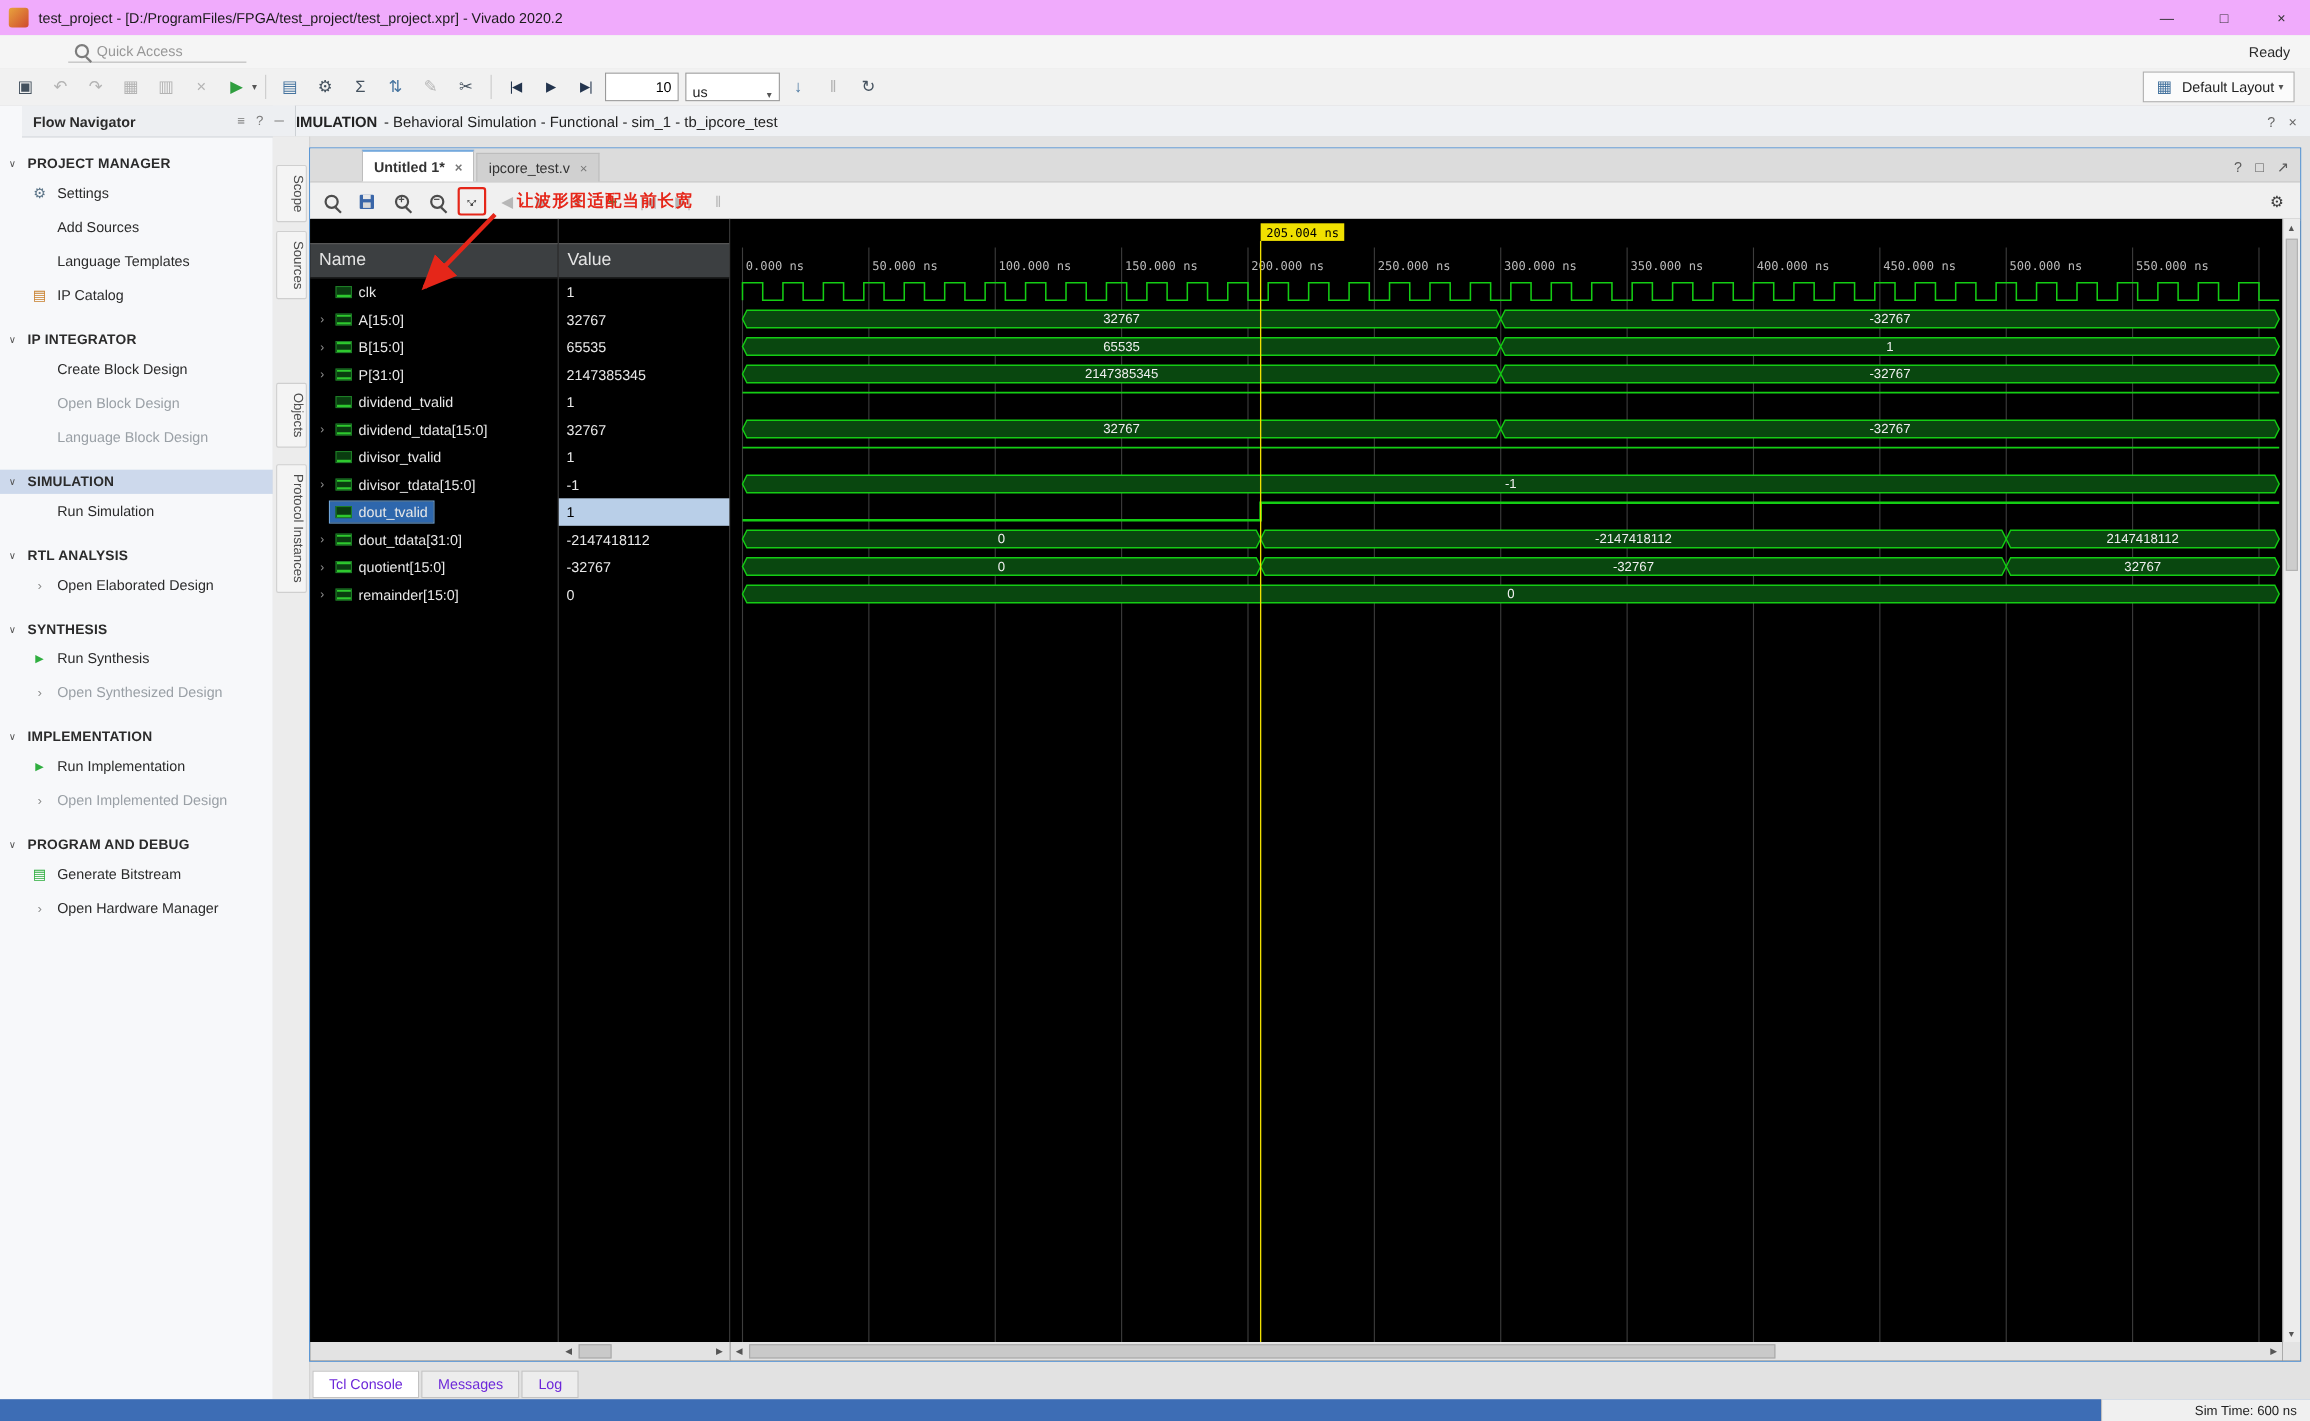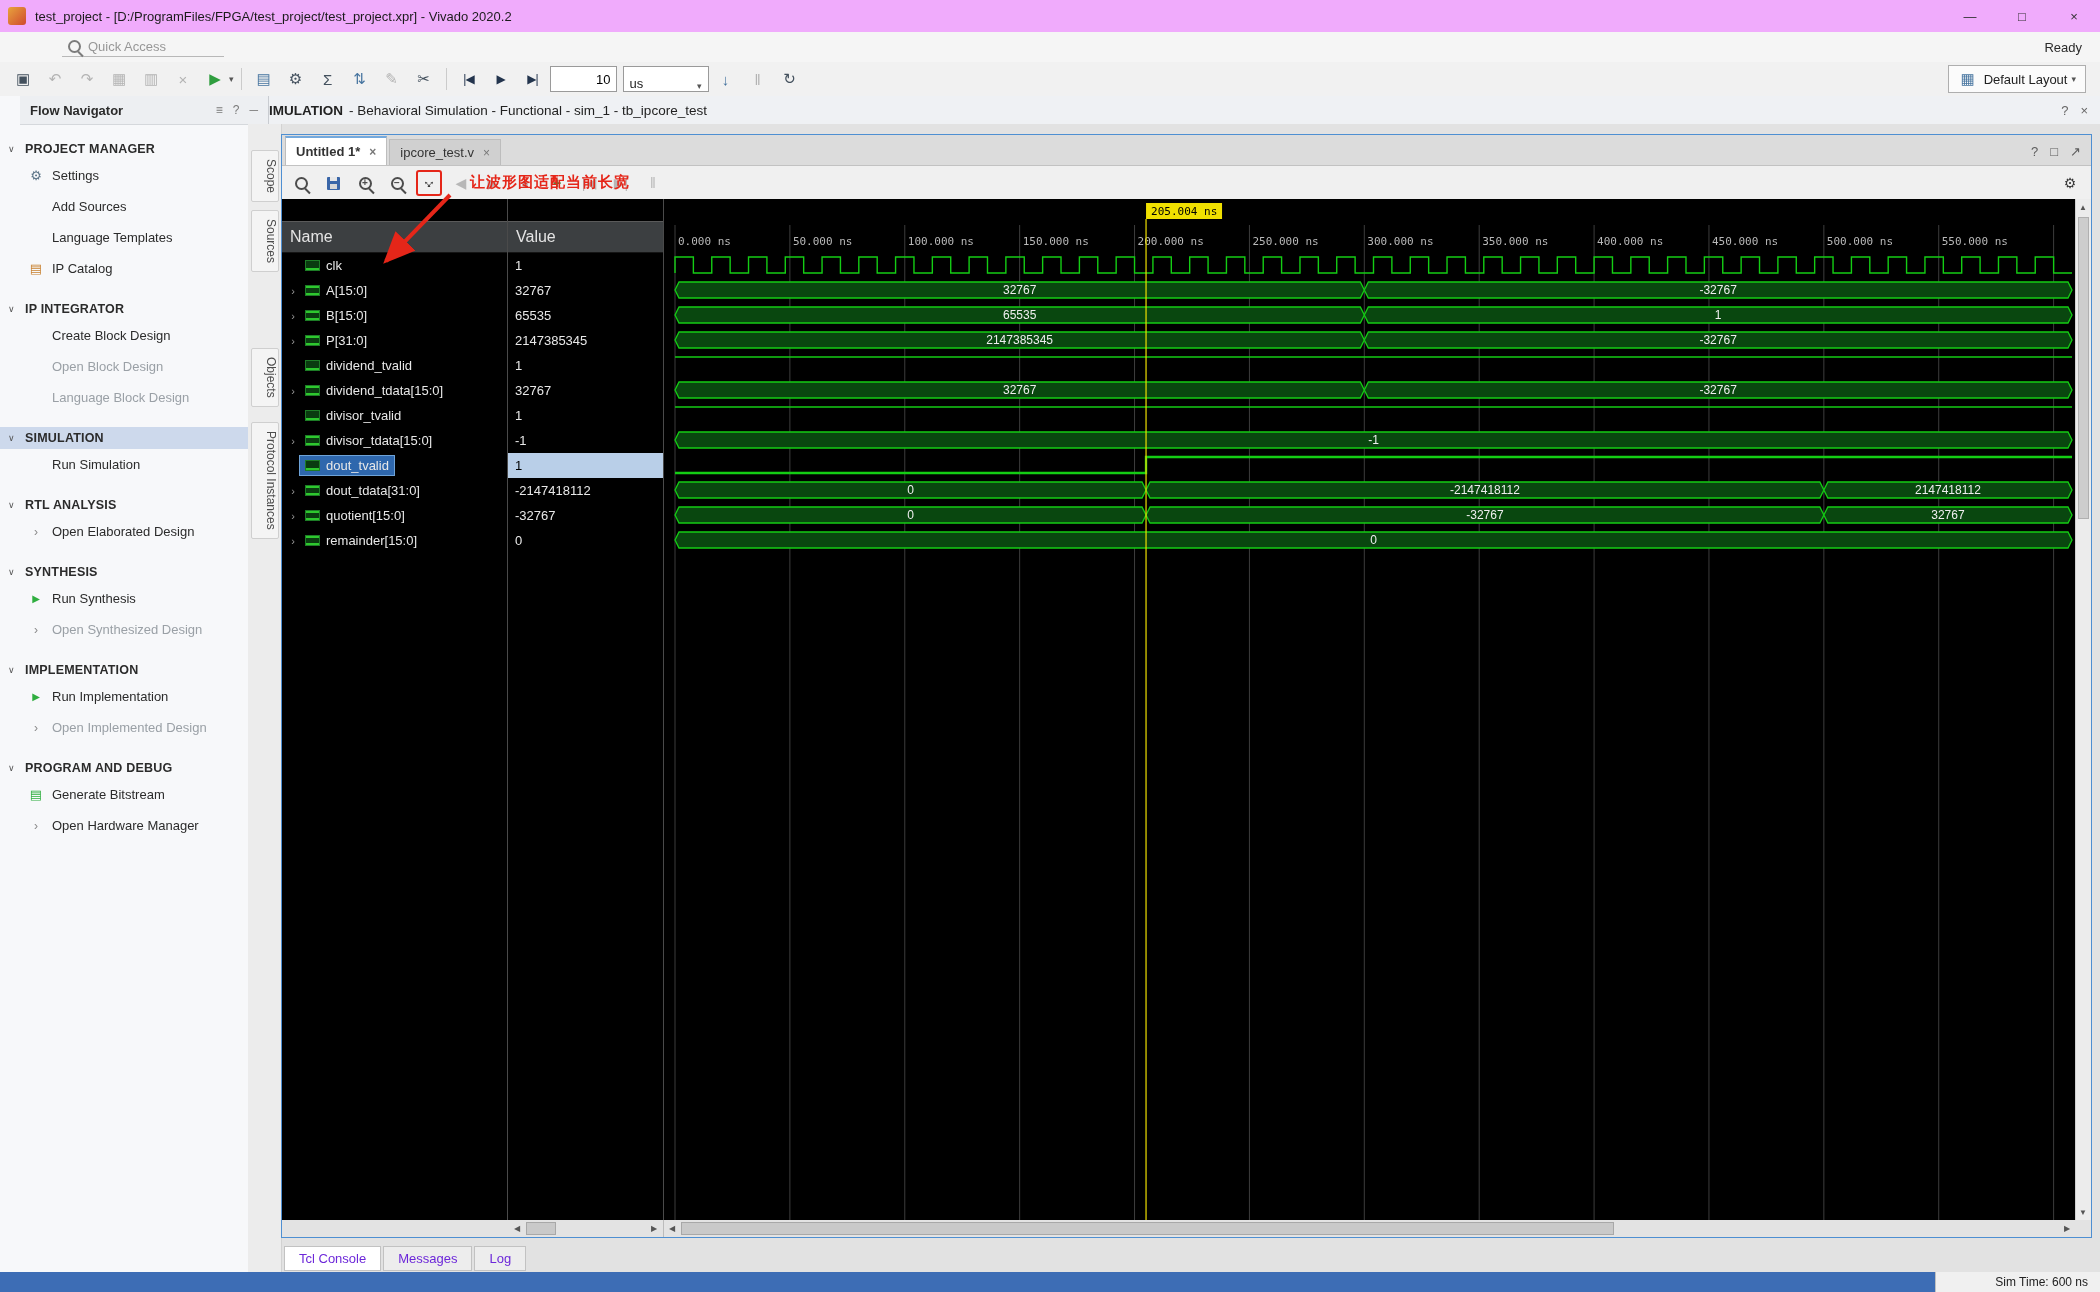--- a/index.html
+++ b/index.html
@@ -80,21 +80,21 @@
     background:#f4f4f4;border:1px solid #cfcfcf;font-size:12px;color:#4c4c4c;text-align:center;border-radius:2px;}
   .vtab0{top:26px;}.vtab1{top:86px;}.vtab2{top:224px;}.vtab3{top:298px;}
   
   .wave-window{position:absolute;left:33px;top:10px;right:8px;height:1104px;background:#e8e8e8;
     border:1px solid #4e8fd2;box-sizing:border-box;}
   .wtabs{height:30px;background:#dcdcdc;border-bottom:1px solid #c2c2c2;display:flex;
     align-items:flex-end;padding-left:3px;}
   .wtab-list{display:flex;align-items:flex-end;gap:2px;}
   .wtab{height:25px;padding:0 10px;display:flex;align-items:center;gap:9px;font-size:13px;
     color:#333;background:#d0d0d0;border:1px solid #bdbdbd;border-bottom:none;}
-  .wtab.active{background:#ffffff;height:27px;border-top:2px solid #74a9dd;font-weight:bold;}
+  .wtab.active{background:#ffffff;height:27px;border-top:2px solid #74a9dd;font-weight:bold;margin-left:44px;}
   .wtab-close{font-size:12px;color:#777;}
   .wtabs-right{margin-left:auto;display:flex;gap:12px;padding:0 10px 6px 0;color:#5c5c5c;font-size:13px;}
   .wtoolbar{height:34px;background:#f0f0f0;border-bottom:1px solid #cfcfcf;display:flex;
     align-items:center;padding-left:6px;gap:6px;position:relative;}
   .wt-ic{width:26px;height:26px;display:flex;align-items:center;justify-content:center;
     font-size:14px;color:#3a3a3a;box-sizing:border-box;}
   .wt-ic.dim{color:#b7b7b7;}
   .wt-ic.green{color:#2f9e3f;font-weight:bold;}
   .wt-ic.redbox{border:2px solid #e52619;border-radius:3px;}
   .wt-right{margin-left:auto;margin-right:8px;}
@@ -139,21 +139,21 @@
   .hscroll-wave{position:absolute;left:382px;right:16px;bottom:0;height:17px;background:#e3e3e3;}
   .hthumb{position:absolute;top:2px;bottom:2px;left:17px;width:66%;background:#c9c9c9;border:1px solid #a8a8a8;}
   .hscroll-name{position:absolute;left:0;width:382px;bottom:0;height:17px;background:#e3e3e3;
     border-right:1px solid #bbb;box-sizing:border-box;}
   .mini-thumb{position:absolute;top:2px;bottom:2px;left:244px;width:28px;background:#c9c9c9;border:1px solid #a8a8a8;}
   
   .bottom-tabs{position:absolute;left:36px;top:1122px;display:flex;gap:2px;}
   .btab{padding:4px 14px;border:1px solid #c2c2c2;background:#ededed;font-size:13px;color:#6d28d9;}
   .btab.active{background:#ffffff;}
   .status-bottom{position:absolute;left:0;right:0;bottom:0;height:20px;background:#3d6db5;}
-  .simtime{position:absolute;right:0;bottom:0;height:20px;width:165px;background:#f0f0f0;
+  .simtime{position:absolute;right:0;bottom:0;height:20px;width:190px;background:#f0f0f0;
     border-left:1px solid #c0c0c0;display:flex;align-items:center;justify-content:flex-end;
     padding-right:12px;font-size:12px;color:#222;box-sizing:border-box;}
 </style>
 </head>
 <body>
 
 <div class="titlebar">
   <div class="app-logo"></div>
   <div class="title-text">test_project - [D:/ProgramFiles/FPGA/test_project/test_project.xpr] - Vivado 2020.2</div>
   <div class="win-btns">

